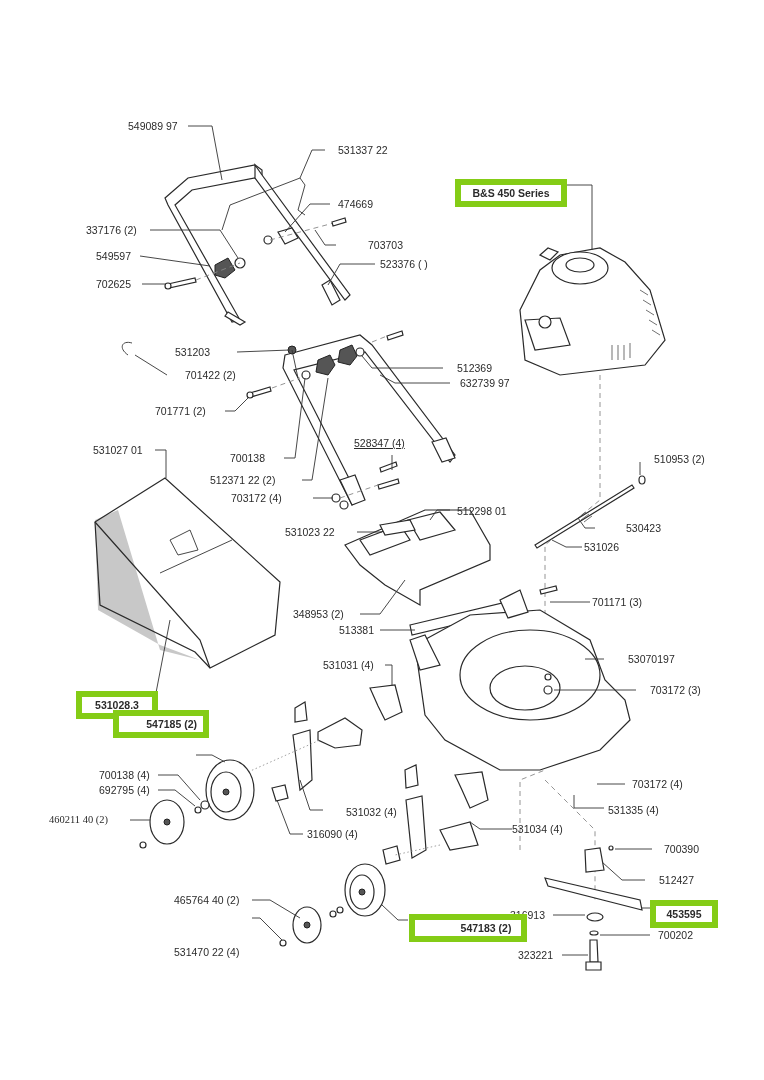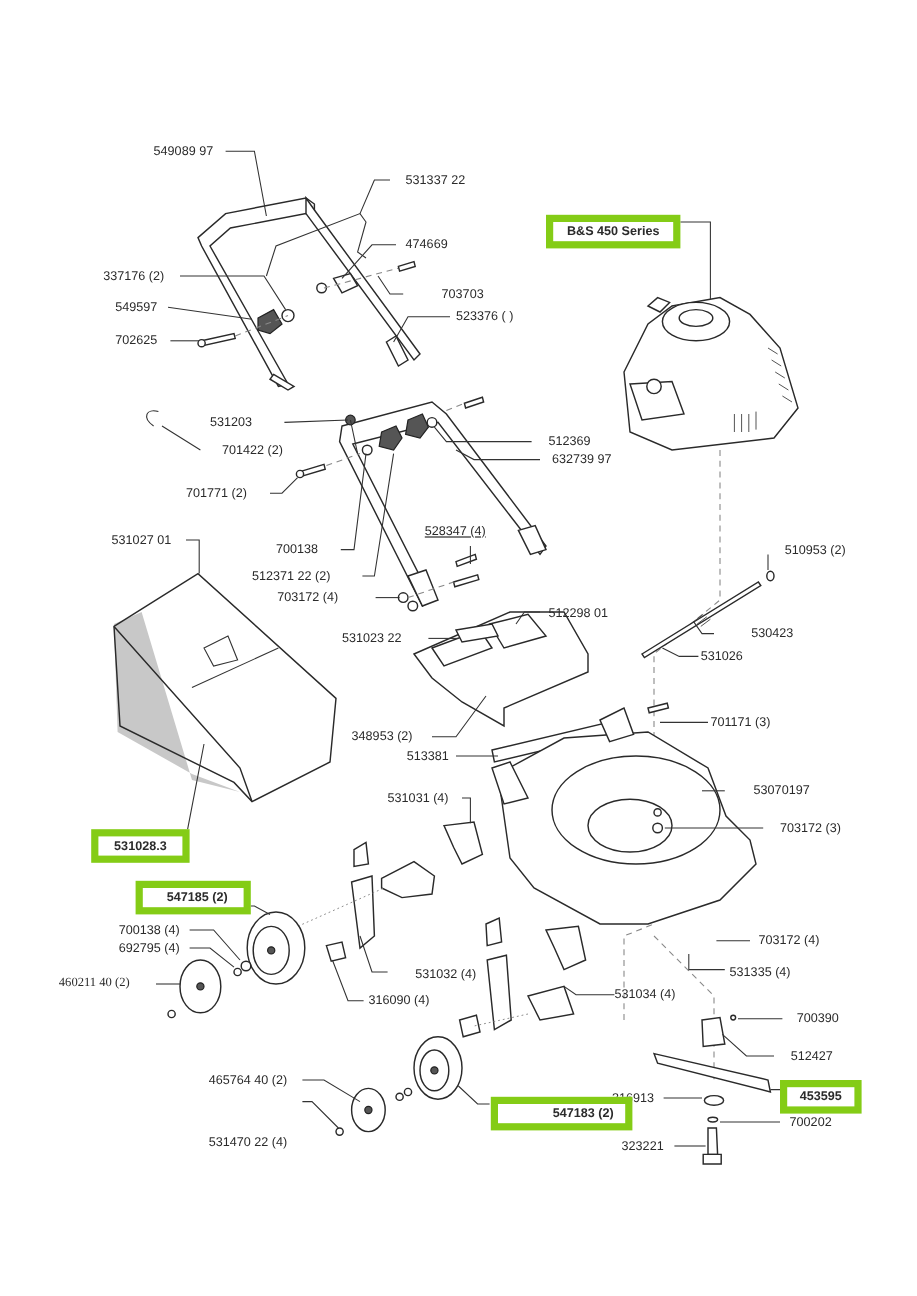--- a/index.html
+++ b/index.html
@@ -247,21 +247,21 @@
 
 <div class="lbl" style="left:654px;top:453px;">510953 (2)</div>
 <div class="lbl" style="left:626px;top:522px;">530423</div>
 <div class="lbl" style="left:584px;top:541px;">531026</div>
 <div class="lbl" style="left:592px;top:596px;">701171 (3)</div>
 
 <div class="lbl" style="left:628px;top:653px;">53070197</div>
 <div class="lbl" style="left:650px;top:684px;">703172 (3)</div>
 <div class="lbl" style="left:323px;top:659px;">531031 (4)</div>
 
-<div class="lbl boxed" style="left:113px;top:734px;width:58px;text-align:left;padding-left:20px;">547185 (2)</div>
+<div class="lbl boxed" style="left:113px;top:710px;width:58px;text-align:right;padding-left:20px;">547185 (2)</div>
 <div class="lbl" style="left:99px;top:769px;">700138 (4)</div>
 <div class="lbl" style="left:99px;top:784px;">692795 (4)</div>
 <div class="lbl" style="left:49px;top:814px;font-family:Liberation Serif, serif;">460211 40 (2)</div>
 <div class="lbl" style="left:346px;top:806px;">531032 (4)</div>
 <div class="lbl" style="left:307px;top:828px;">316090 (4)</div>
 <div class="lbl" style="left:512px;top:823px;">531034 (4)</div>
 
 <div class="lbl" style="left:632px;top:778px;">703172 (4)</div>
 <div class="lbl" style="left:608px;top:804px;">531335 (4)</div>
 

